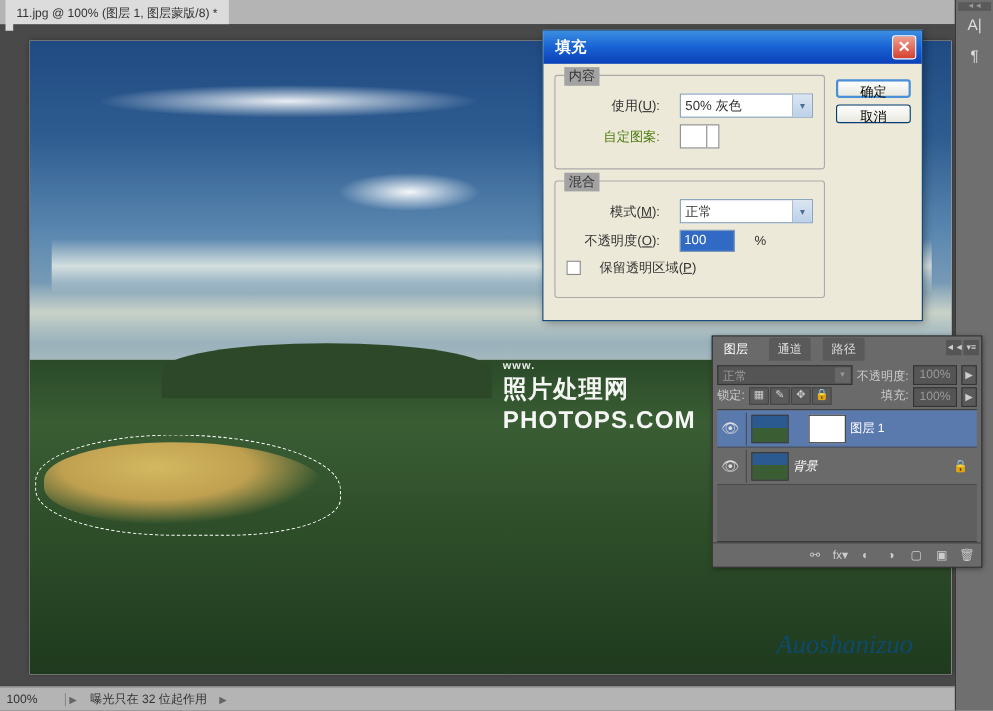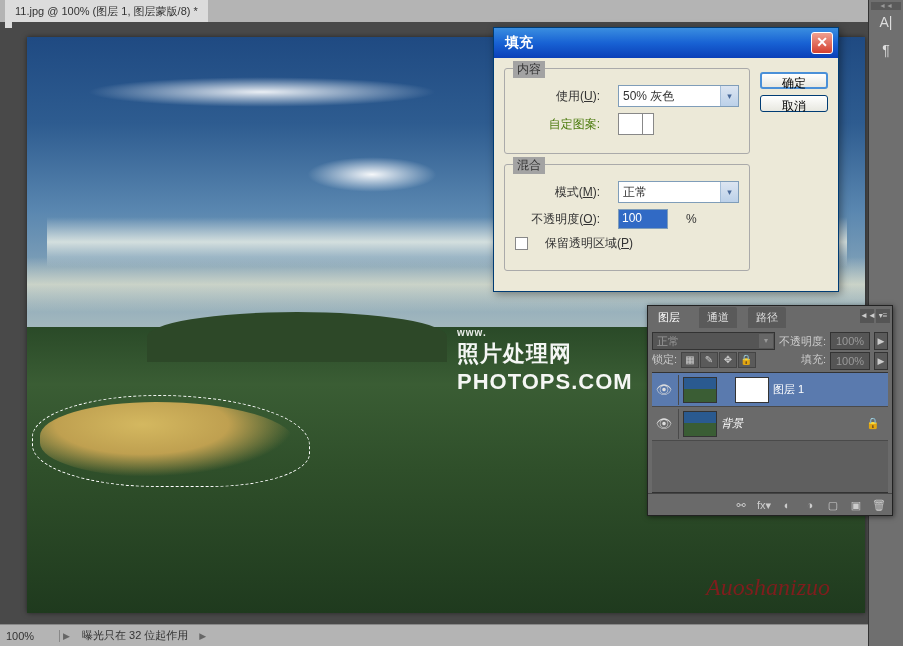--- a/index.html
+++ b/index.html
@@ -18,21 +18,21 @@
 .cloud1 { position: absolute; top: 40px; left: 60px; width: 350px; height: 30px; background: radial-gradient(ellipse, rgba(255,255,255,.9), transparent 70%); }
 .cloud2 { position: absolute; top: 120px; left: 280px; width: 130px; height: 35px; background: radial-gradient(ellipse, rgba(255,255,255,.95), transparent 70%); border-radius: 50%; }
 .cloud3 { position: absolute; top: 180px; left: 20px; width: 800px; height: 50px; background: linear-gradient(to bottom, transparent, rgba(255,255,240,.7), transparent); }
 .cloud4 { position: absolute; top: 220px; left: 0; width: 838px; height: 55px; background: linear-gradient(to bottom, transparent, rgba(245,240,210,.6), transparent); }
 .land { position: absolute; top: 290px; left: 0; right: 0; bottom: 0; background: linear-gradient(to bottom, #2a4a28 0%, #3a5d34 20%, #2f4f2a 50%, #1f3a1e 100%); }
 .hill { position: absolute; top: -15px; left: 120px; width: 300px; height: 50px; background: #2d4828; border-radius: 50% 50% 0 0; }
 .sand { position: absolute; top: 75px; left: 13px; width: 255px; height: 75px; background: radial-gradient(ellipse at 40% 30%, #d4b860 0%, #bfa050 40%, transparent 70%); border-radius: 50% 60% 40% 50%; }
 .selection { position: absolute; top: 68px; left: 5px; width: 278px; height: 92px; border: 1.5px dashed #fff; border-radius: 50% 60% 40% 50%; }
 .watermark1 { position: absolute; top: 290px; left: 430px; color: rgba(255,255,255,.9); font-size: 10px; font-weight: bold; letter-spacing: 1px; }
 .watermark2 { position: absolute; top: 302px; left: 430px; color: rgba(255,255,255,.95); font-size: 22px; font-weight: bold; font-family: Arial; letter-spacing: 1px; }
-.signature { position: absolute; bottom: 12px; right: 35px; color: #7f1d1d; font-style: italic; font-size: 24px; font-family: cursive; }
+.signature { position: absolute; bottom: 12px; right: 35px; color: #0c4a6e; font-style: italic; font-size: 24px; font-family: cursive; }
 
 
 .right-tools { position: absolute; top: 0; right: 0; width: 35px; height: 646px; background: #6f6f6f; border-left: 1px solid #333; padding-top: 8px; }
 .right-tools .tool-icon { color: #ddd; text-align: center; font-size: 14px; padding: 6px 0; cursor: default; }
 .collapse-arrow { position: absolute; top: 2px; left: 2px; right: 2px; height: 8px; background: #5a5a5a; color: #999; text-align: center; font-size: 7px; line-height: 8px; }
 
 
 .dialog { position: absolute; top: 27px; left: 493px; width: 346px; background: #ece9d8; border: 1px solid #003c74; box-shadow: 2px 2px 8px rgba(0,0,0,.4); }
 .title-bar { height: 30px; background: linear-gradient(to bottom, #3a8ee0 0%, #1862d4 50%, #0a3fb8 100%); display: flex; align-items: center; padding: 0 5px; }
 .title-bar span { color: #fff; font-weight: bold; font-size: 14px; flex: 1; padding-left: 6px; }

